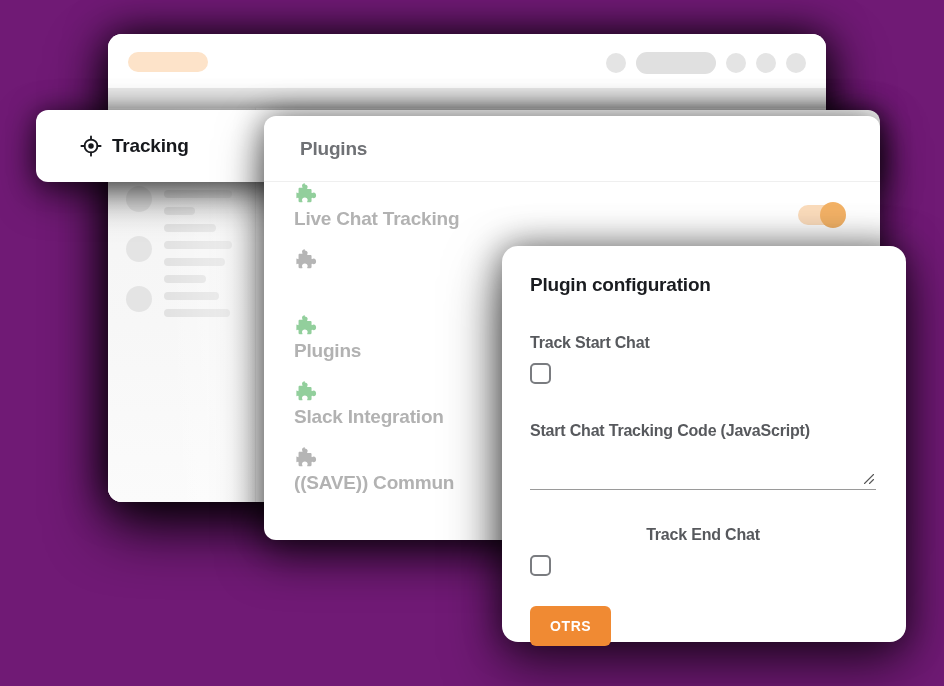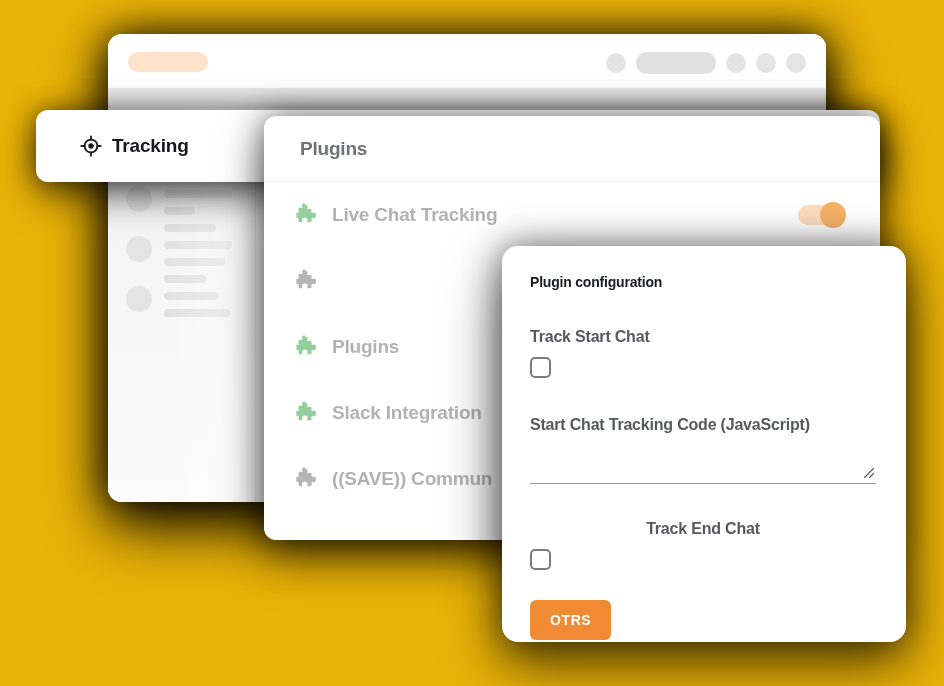--- a/index.html
+++ b/index.html
@@ -2,21 +2,21 @@
 <html><head>
 <meta charset="utf-8">
 <style>
   * { box-sizing: border-box; margin: 0; padding: 0; }
   html, body {
     width: 944px; height: 686px;
     background: #000;
     font-family: "Liberation Sans", sans-serif;
     overflow: hidden;
   }
-  #stage { position: relative; width: 944px; height: 686px; background: #eab308; }
+  #stage { position: relative; width: 944px; height: 686px; background: #701a75; }
 
   
   .browser {
     position: absolute; left: 108px; top: 34px;
     width: 718px; height: 468px;
     background: #ffffff;
     border-radius: 14px;
     box-shadow: 0 26px 60px rgba(0,0,0,0.85), 0 0 42px rgba(0,0,0,0.9);
     overflow: hidden;
   }
@@ -82,22 +82,22 @@
     background: #ffffff; border-radius: 12px;
     box-shadow: 0 18px 46px rgba(0,0,0,0.55), 0 0 30px rgba(0,0,0,0.45);
     overflow: hidden;
   }
   .plugins-head {
     height: 66px; display: flex; align-items: center;
     padding-left: 36px; font-size: 19px; font-weight: bold; color: #6f7175;
     border-bottom: 1px solid #efefef; letter-spacing: -0.2px;
   }
   .plugin-row {
-    height: 66px; display: flex; align-items: center;
-    padding: 0 36px 0 30px; position: relative;
+    height: 66px; display: flex; align-items: flex-start;
+    padding: 0 36px 0 30px; position: relative; flex-direction: column;
   }
   .puzzle { width: 26px; height: 26px; flex: 0 0 26px; margin-right: 12px; }
   .plugin-label {
     font-size: 19px; font-weight: bold; color: #b2b2b2;
     white-space: nowrap; letter-spacing: -0.2px;
   }
   .toggle {
     position: absolute; right: 36px; top: 50%; transform: translateY(-50%);
     width: 46px; height: 20px; border-radius: 10px; background: #fbdcbc; cursor: pointer;
   }
@@ -108,21 +108,21 @@
 
   
   .config-card {
     position: absolute; left: 502px; top: 246px;
     width: 404px; height: 396px;
     background: #ffffff; border-radius: 16px;
     box-shadow: 0 24px 56px rgba(0,0,0,0.6), 0 0 34px rgba(0,0,0,0.5);
     padding: 28px 30px 0 28px;
   }
   .config-title {
-    font-size: 14px; font-weight: bold; color: #1a1c20; letter-spacing: -0.2px;
+    font-size: 19px; font-weight: bold; color: #1a1c20; letter-spacing: -0.2px;
   }
   .field-label {
     font-size: 16px; font-weight: bold; color: #57595d;
     letter-spacing: -0.2px;
   }
   .fl-1 { margin-top: 38px; }
   .fl-2 { margin-top: 38px; }
   .fl-3 { margin-top: 36px; text-align: center; }
   .checkbox {
     margin-top: 11px;

